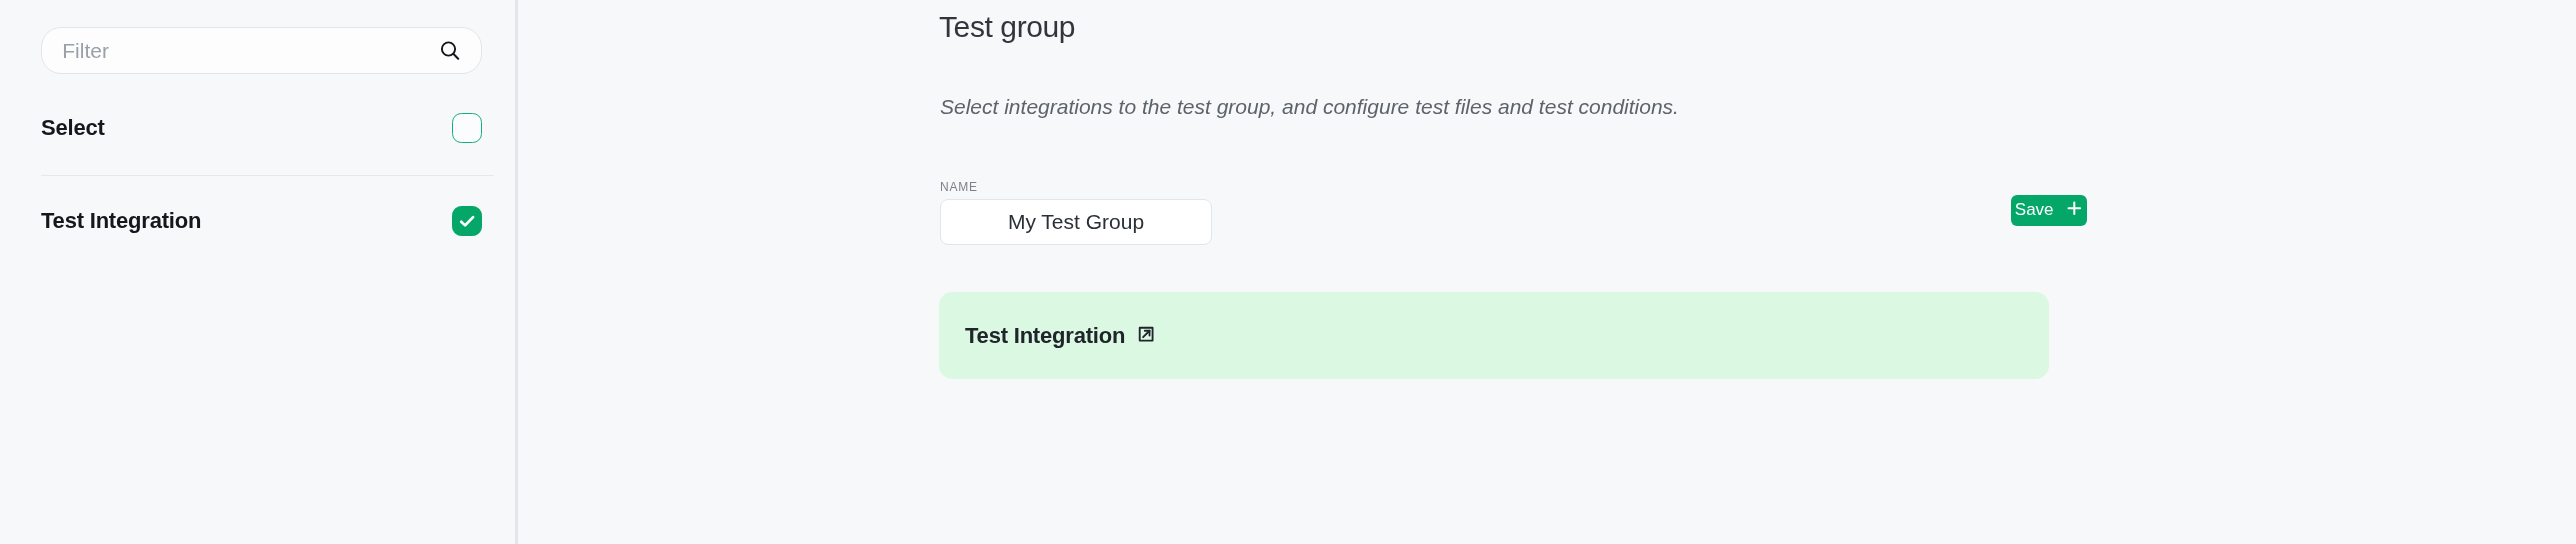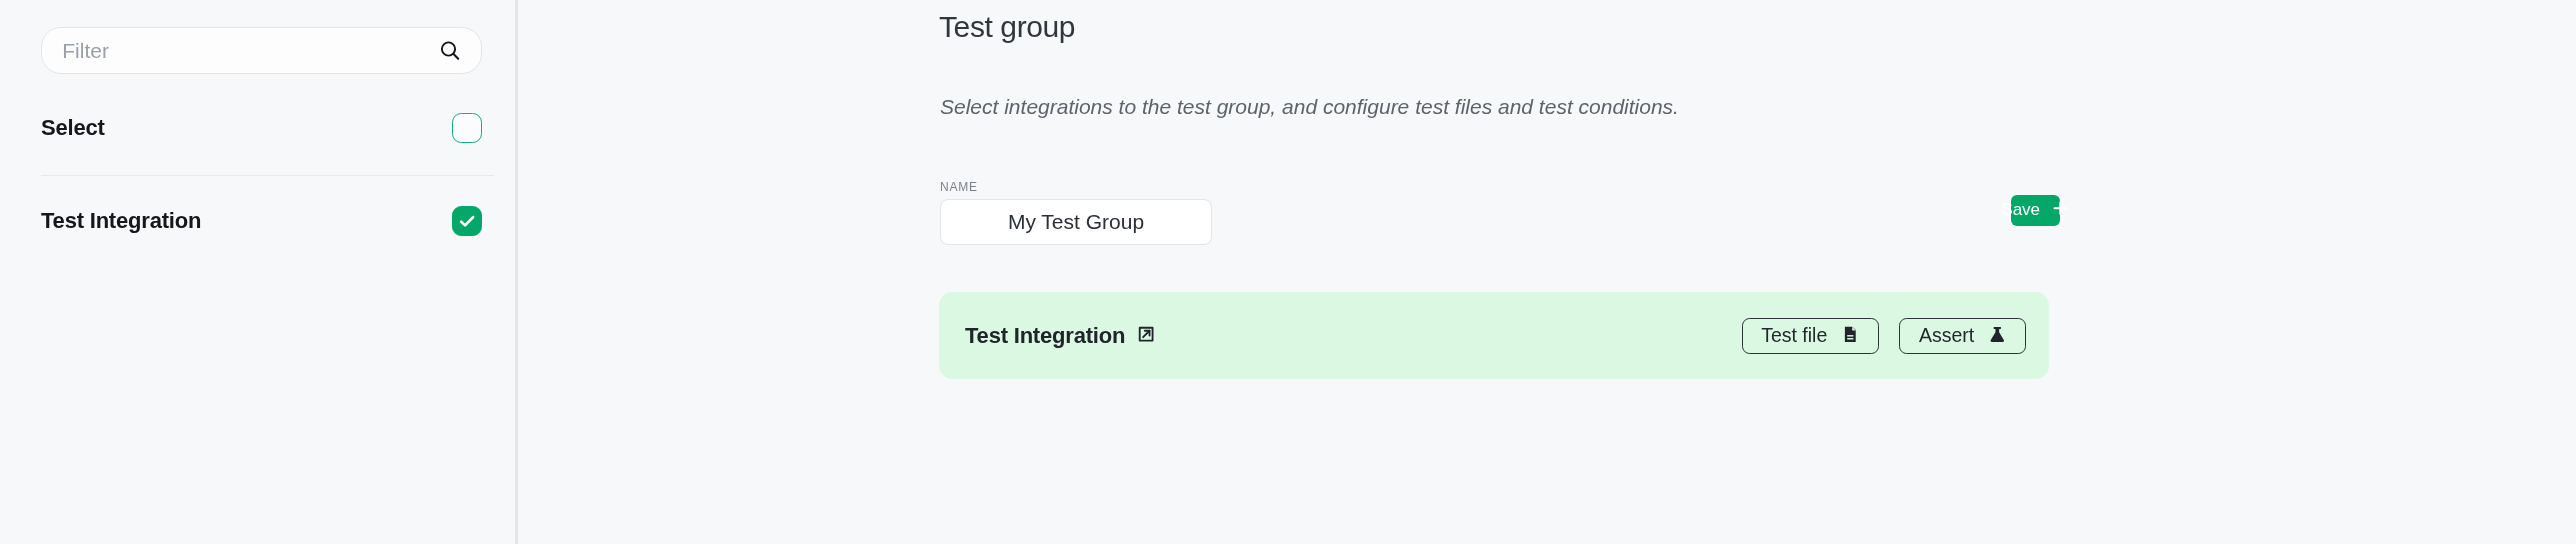--- a/index.html
+++ b/index.html
@@ -174,21 +174,21 @@
     font-size: 21px;
     color: #2b2f36;
     outline: none;
     text-align: center;
   }
 
   #save-button {
     position: absolute;
     left: 1496px;
     top: 195px;
-    width: 49px;
+    width: 76px;
     height: 30.5px;
     background: #04a768;
     border: none;
     border-radius: 6px;
     display: flex;
     align-items: center;
     justify-content: center;
     gap: 11px;
     cursor: pointer;
     padding: 0;
@@ -309,40 +309,16 @@
       <span id="card-title">Test Integration</span>
       <span>
         <svg width="20.3" height="20.3" viewBox="0 0 24 24" fill="none">
           <path d="M4.4 4.4 H19.6 V19.6 H4.4 Z" stroke="#20242b" stroke-width="2.2" stroke-linejoin="round"></path>
           <line x1="8.4" y1="15.6" x2="16" y2="8" stroke="#20242b" stroke-width="2.2" stroke-linecap="round"></line>
           <path d="M10.4 8 H16 V13.6" stroke="#20242b" stroke-width="2.2" stroke-linecap="round" stroke-linejoin="round"></path>
         </svg>
       </span>
     </div>
 
-    <div id="card-actions">
-
-      <button class="pill-button">
-        <span class="pill-label">Test file</span>
-        <span>
-          <svg width="18.6" height="18.6" viewBox="0 0 24 24">
-            <path d="M5 2.2 H14.6 L19 6.6 V21.8 H5 Z" fill="#20242b"></path>
-            <path d="M14.4 2.4 V7 H19" fill="#dbf8e3"></path>
-            <rect x="8" y="13" width="8" height="1.9" fill="#dbf8e3"></rect>
-            <rect x="8" y="16.8" width="8" height="1.9" fill="#dbf8e3"></rect>
-          </svg>
-        </span>
-      </button>
-
-      <button class="pill-button">
-        <span class="pill-label">Assert</span>
-        <span>
-          <svg width="18.6" height="18.6" viewBox="0 0 24 24">
-            <path d="M7.4 2.6 H16.6 V5.2 H14.4 V9.4 L20.4 19.4 C21.2 20.8 20.4 21.8 19 21.8 H5 C3.6 21.8 2.8 20.8 3.6 19.4 L9.6 9.4 V5.2 H7.4 Z" fill="#20242b"></path>
-          </svg>
-        </span>
-      </button>
-
-    </div>
   </div>
 
 </div>
 
 
 </body></html>

